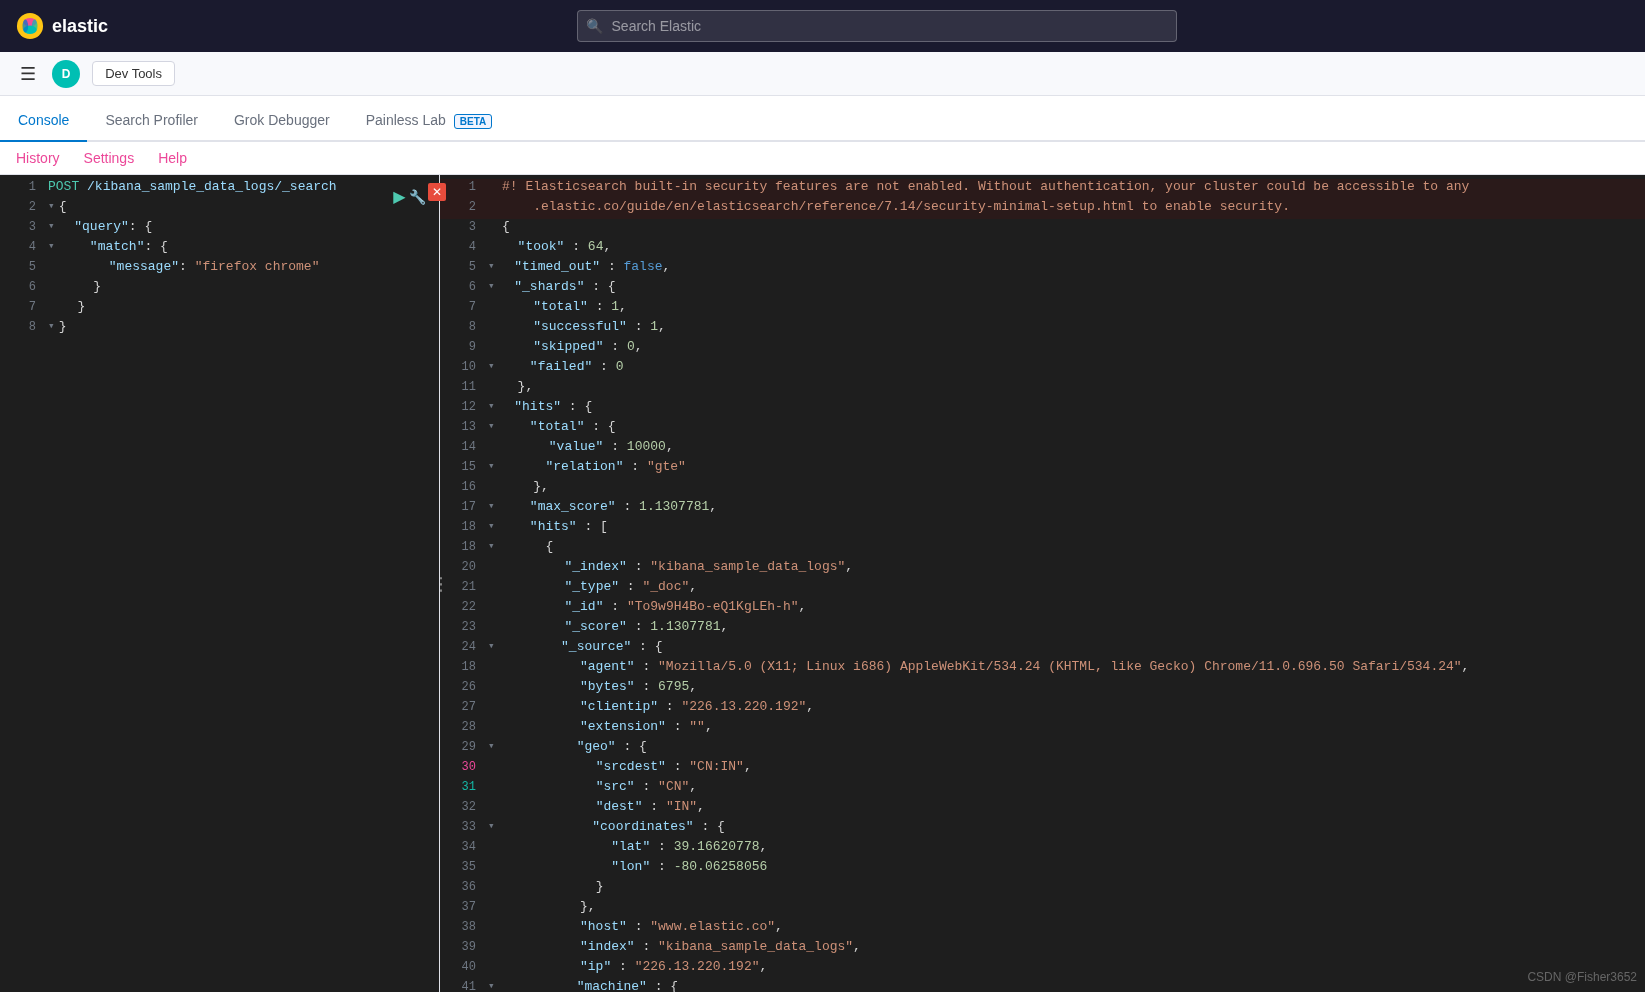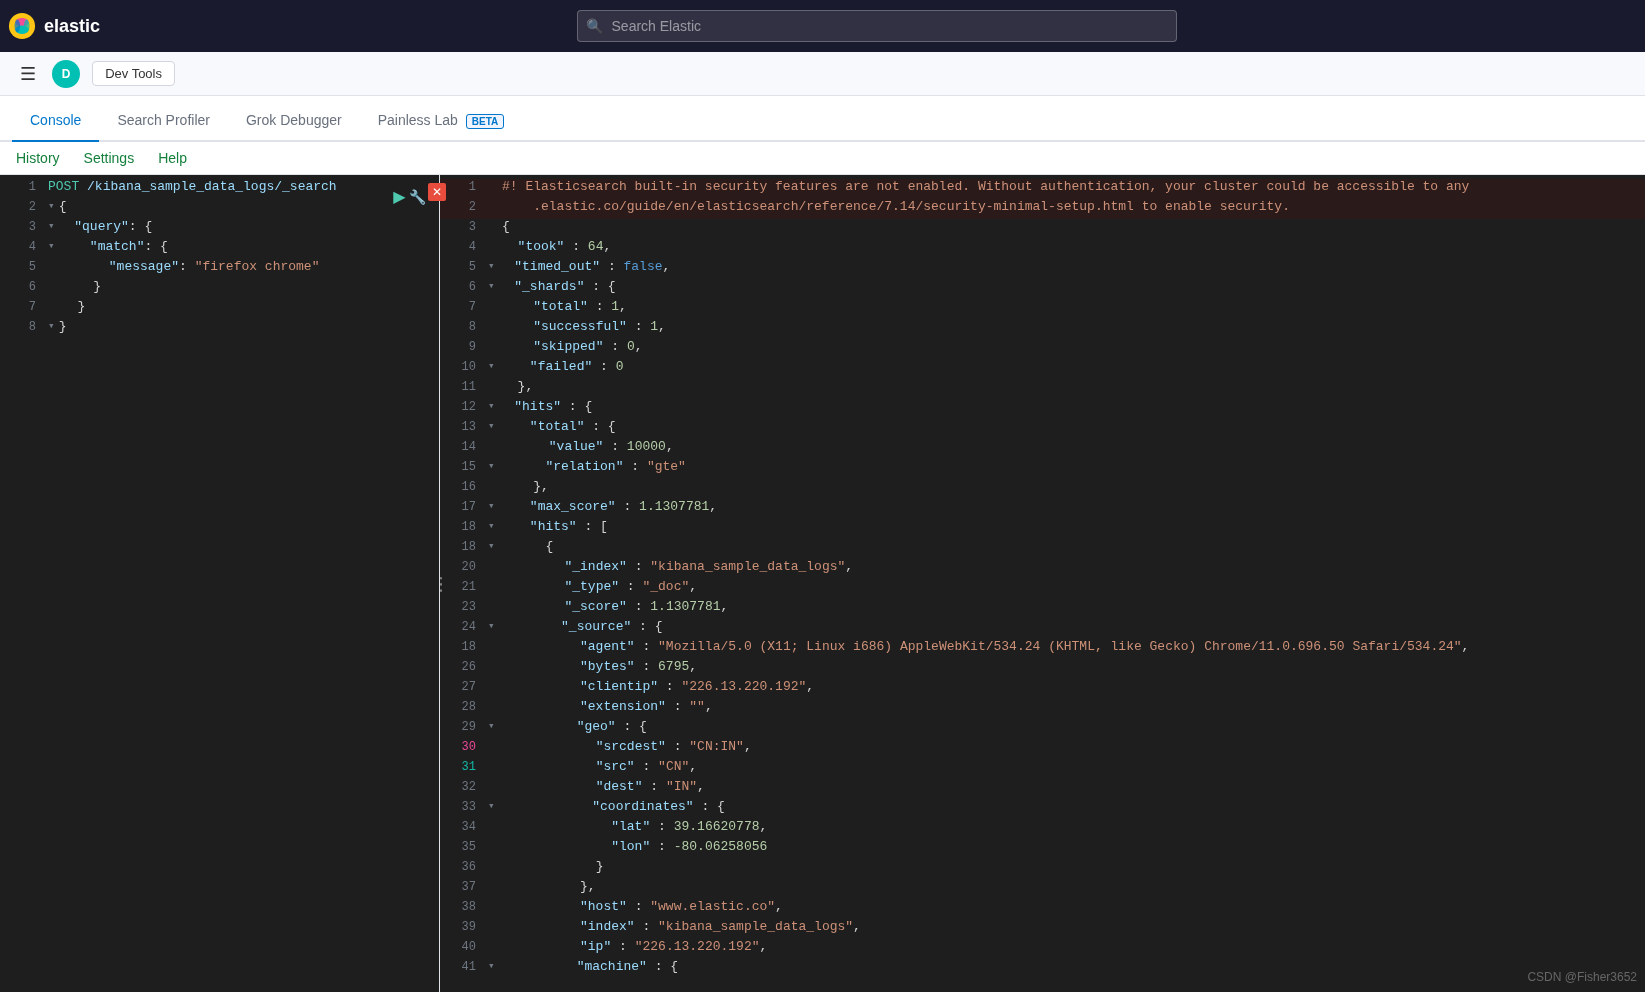--- a/index.html
+++ b/index.html
@@ -4,21 +4,21 @@
   <style>
     * { margin: 0; padding: 0; box-sizing: border-box; }
     body { font-family: -apple-system, BlinkMacSystemFont, 'Segoe UI', sans-serif; background: #fff; }
 
     
     .top-bar {
       background: #1a1a2e;
       height: 52px;
       display: flex;
       align-items: center;
-      padding: 0 8px;
+      padding: 0 16px;
       gap: 16px;
     }
     .elastic-logo {
       display: flex;
       align-items: center;
       gap: 8px;
       color: #fff;
       font-size: 18px;
       font-weight: 600;
     }
@@ -90,21 +90,21 @@
       border-radius: 4px;
       padding: 4px 12px;
       font-size: 13px;
       color: #333;
       cursor: pointer;
     }
 
     
     .tabs-bar {
       border-bottom: 2px solid #e0e2e9;
-      padding: 0 12px;
+      padding: 0 0;
       display: flex;
       align-items: flex-end;
       height: 46px;
     }
     .tab {
       padding: 12px 18px;
       font-size: 14px;
       color: #69707d;
       cursor: pointer;
       border-bottom: 2px solid transparent;
@@ -129,21 +129,21 @@
 
     
     .toolbar {
       padding: 8px 16px;
       display: flex;
       gap: 24px;
       border-bottom: 1px solid #e0e2e9;
       font-size: 14px;
     }
     .toolbar-item {
-      color: #15803d;
+      color: #ec4899;
       cursor: pointer;
     }
 
     
     .main-content {
       display: flex;
       height: calc(999px - 52px - 44px - 46px - 40px);
       overflow: hidden;
     }
 
@@ -473,20 +473,25 @@
         <span class="line-number" style="color:#6e7681;">20</span>
         <span style="min-width:14px;display:inline-block"></span>
         <span class="line-content">        <span class="key">"_index"</span> <span class="punc">:</span> <span class="str">"kibana_sample_data_logs"</span><span class="punc">,</span></span>
       </div>
       <div class="editor-line">
         <span class="line-number" style="color:#6e7681;">21</span>
         <span style="min-width:14px;display:inline-block"></span>
         <span class="line-content">        <span class="key">"_type"</span> <span class="punc">:</span> <span class="str">"_doc"</span><span class="punc">,</span></span>
       </div>
       <div class="editor-line">
+        <span class="line-number" style="color:#6e7681;">22</span>
+        <span style="min-width:14px;display:inline-block"></span>
+        <span class="line-content">        <span class="key">"_id"</span> <span class="punc">:</span> <span class="str">"To9w9H4Bo-eQ1KgLEh-h"</span><span class="punc">,</span></span>
+      </div>
+      <div class="editor-line">
         <span class="line-number" style="color:#6e7681;">23</span>
         <span style="min-width:14px;display:inline-block"></span>
         <span class="line-content">        <span class="key">"_score"</span> <span class="punc">:</span> <span class="num">1.1307781</span><span class="punc">,</span></span>
       </div>
       <div class="editor-line">
         <span class="line-number" style="color:#6e7681;">24</span>
         <span class="fold-btn" style="color:#6e7681;">▾</span>
         <span class="line-content">        <span class="key">"_source"</span> <span class="punc">: {</span></span>
       </div>
       <div class="editor-line">

